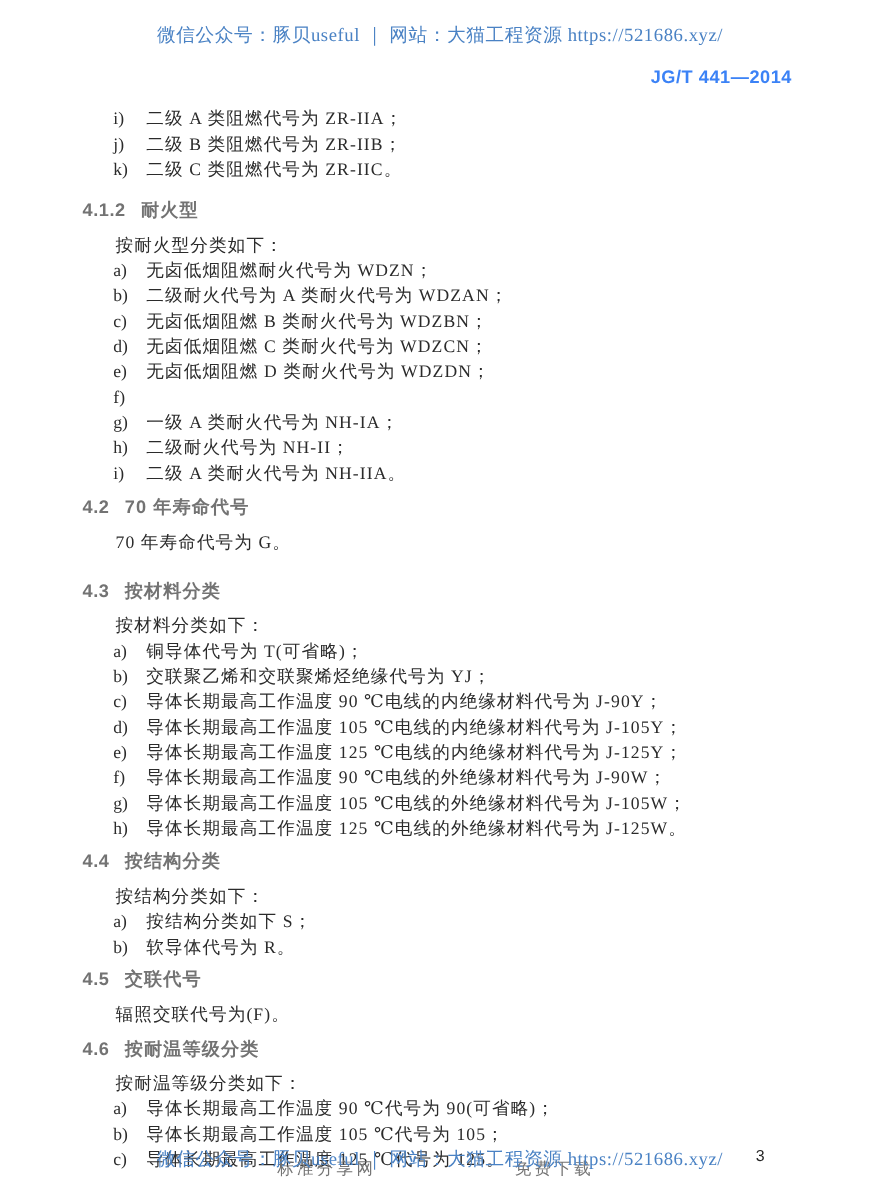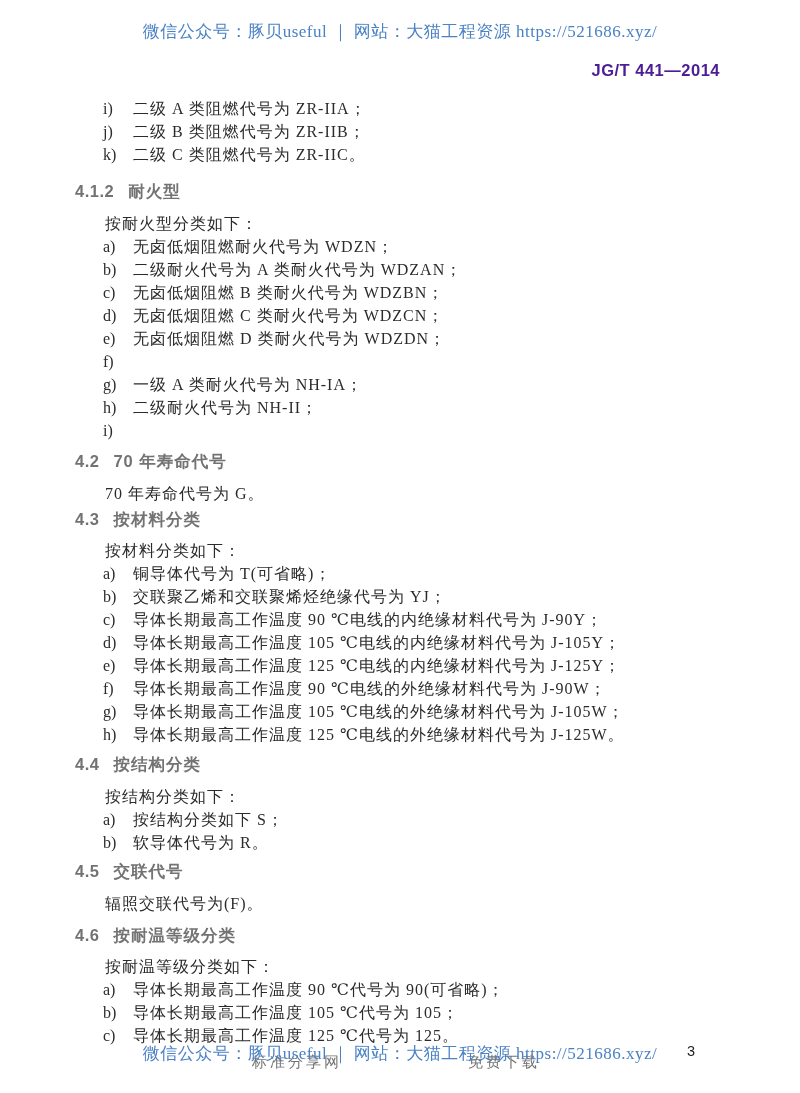--- a/index.html
+++ b/index.html
@@ -8,32 +8,32 @@
     font-family:"Liberation Serif","DejaVu Serif",serif;
     color:#2b2b2b; overflow:hidden;
   }
   .header-watermark {
     position:absolute; top:20px; left:0; width:100%; text-align:center;
     color:#4a82c4; font-size:17px; letter-spacing:0.5px; z-index:2;
   }
   .doc-code {
     position:absolute; top:61px; right:80px;
     font-family:"Liberation Sans","DejaVu Sans",sans-serif;
-    font-weight:700; font-size:16.5px; letter-spacing:0.5px; color:#4c1d95;
+    font-weight:700; font-size:16.5px; letter-spacing:0.5px; color:#3b82f6;
   }
   .content { position:absolute; top:97px; left:75px; width:660px; }
   .item { display:flex; line-height:23px; font-size:16px; letter-spacing:1px; padding-left:28px; }
   .item .lbl { width:30px; flex:none; letter-spacing:0; }
   .para { padding-left:30px; line-height:23px; font-size:16px; letter-spacing:1px; margin:0; }
   .sec-h {
     font-family:"Liberation Sans","DejaVu Sans",sans-serif;
     font-weight:700; font-size:16.5px; color:#737373; line-height:24px; letter-spacing:1px;
   }
   .sec-h .num { margin-right:14px; letter-spacing:0.5px; }
-  .mt13 { margin-top:13px; } .mt11 { margin-top:2px; } .mt9 { margin-top:9px; }
+  .mt13 { margin-top:13px; } .mt11 { margin-top:21px; } .mt9 { margin-top:9px; }
   .mt8 { margin-top:8px; }  .mt7 { margin-top:7px; }  .mt6 { margin-top:6px; }
   .mt5 { margin-top:5px; }
   .footer-watermark {
     position:absolute; top:1042px; left:0; width:100%; text-align:center;
     color:#4a82c4; font-size:17px; letter-spacing:0.5px; z-index:2;
   }
   .page-number {
     position:absolute; top:1043px; left:687px; font-size:14.5px; color:#222222;
     font-family:"Liberation Sans","DejaVu Sans",sans-serif;
   }
@@ -98,20 +98,21 @@
     <div class="item">
       <span class="lbl">g)</span>
       <span>一级 A 类耐火代号为 NH-IA；</span>
     </div>
     <div class="item">
       <span class="lbl">h)</span>
       <span>二级耐火代号为 NH-II；</span>
     </div>
     <div class="item">
       <span class="lbl">i)</span>
+      <span>二级 A 类耐火代号为 NH-IIA。</span>
     </div>
 
     <div class="sec-h mt7">
       <span class="num">4.2</span><span>70 年寿命代号</span>
     </div>
     <p class="para mt9">70 年寿命代号为 G。</p>
 
     <div class="sec-h mt11">
       <span class="num">4.3</span><span>按材料分类</span>
     </div>

